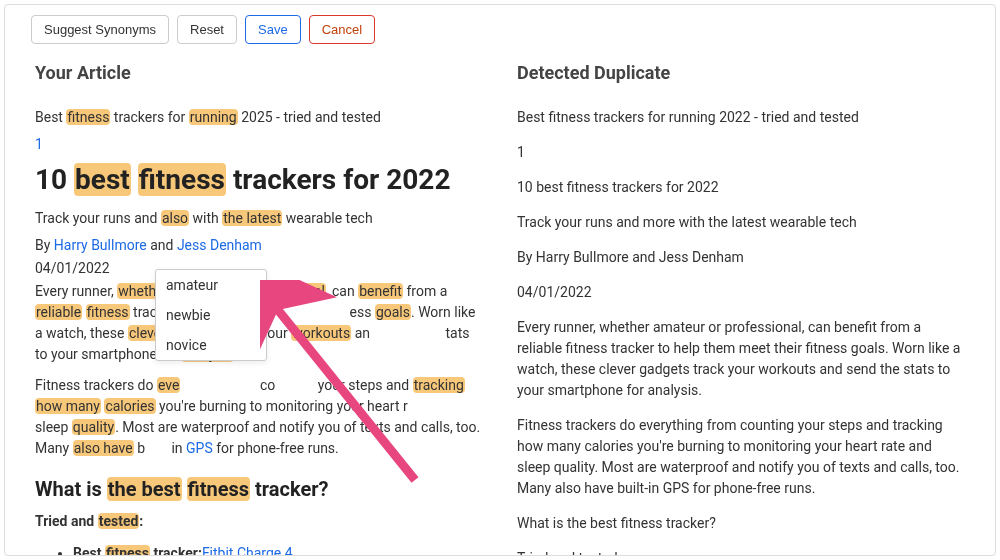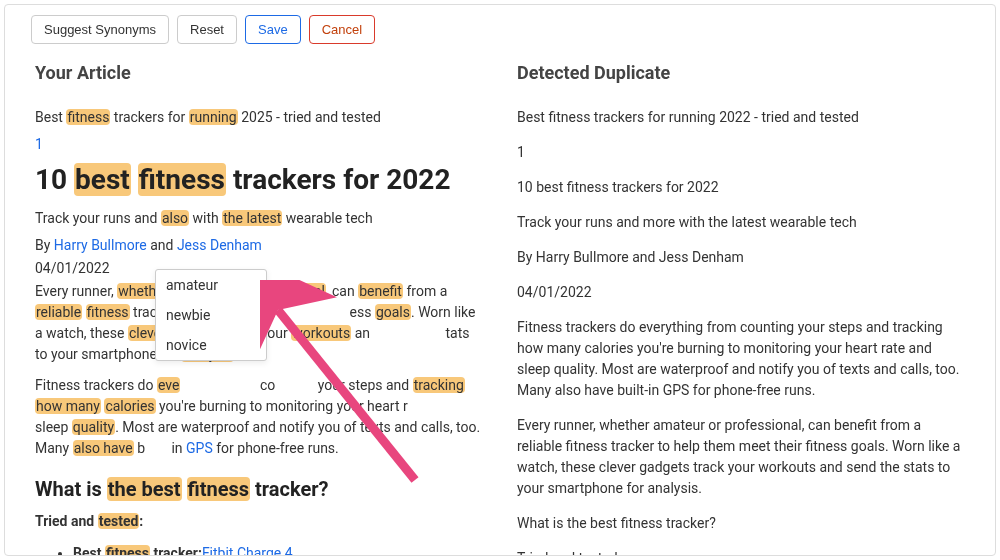--- a/index.html
+++ b/index.html
@@ -86,22 +86,22 @@
       </div>
 
       <div class="col right-col">
         <h3 class="section">Detected Duplicate</h3>
         <p>Best fitness trackers for running 2022 - tried and tested</p>
         <p>1</p>
         <p>10 best fitness trackers for 2022</p>
         <p>Track your runs and more with the latest wearable tech</p>
         <p>By Harry Bullmore and Jess Denham</p>
         <p>04/01/2022</p>
+        <p>Every runner, whether amateur or professional, can benefit from a reliable fitness tracker to help them meet their fitness goals. Worn like a watch, these clever gadgets track your workouts and send the stats to your smartphone for analysis.</p>
         <p>Fitness trackers do everything from counting your steps and tracking how many calories you're burning to monitoring your heart rate and sleep quality. Most are waterproof and notify you of texts and calls, too. Many also have built-in GPS for phone-free runs.</p>
-        <p>Every runner, whether amateur or professional, can benefit from a reliable fitness tracker to help them meet their fitness goals. Worn like a watch, these clever gadgets track your workouts and send the stats to your smartphone for analysis.</p>
         <p>What is the best fitness tracker?</p>
         <p>Tried and tested:</p>
 
       </div>
     </div>
   </div>
 
   <div class="dropdown">
     <div class="opt">amateur</div>
     <div class="opt">newbie</div>

